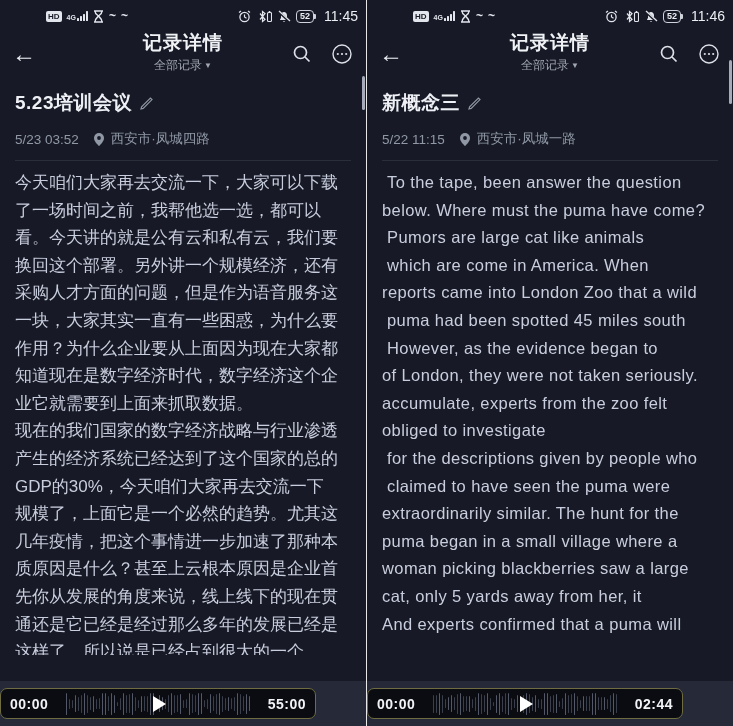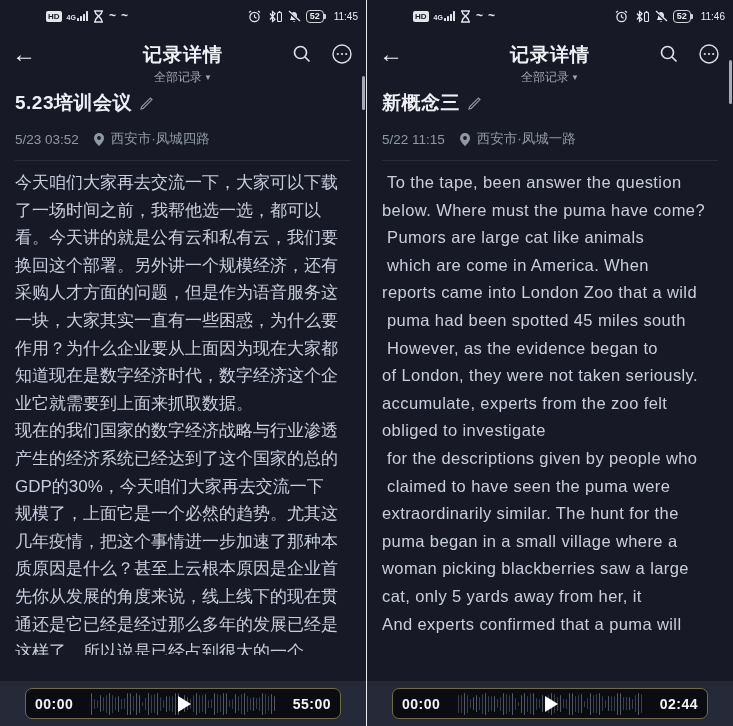--- a/index.html
+++ b/index.html
@@ -31,39 +31,39 @@
   .status-left, .status-right { display:flex; align-items:center; gap:5px; }
   .hd-badge {
     font-size:8px; font-weight:bold; color:#171a26; background:#e2e5eb;
     border-radius:2px; padding:1px 2px; letter-spacing:0;
   }
   .net-cluster { display:flex; align-items:flex-end; gap:1px; }
   .net-4g { font-size:7px; font-weight:bold; line-height:7px; color:#e2e5eb; }
   .sig-bars { display:flex; align-items:flex-end; gap:1px; height:10px; }
   .sig-bars i { display:block; width:2px; background:#e2e5eb; border-radius:0.5px; }
   .tilde { font-size:12px; font-weight:bold; color:#e2e5eb; line-height:10px; }
-  .status-time { font-size:10px; color:#eceef2; margin-left:2px; }
+  .status-time { font-size:14px; color:#eceef2; margin-left:2px; }
   .batt-badge {
     border:1px solid #cfd3da; border-radius:4px; font-size:9px; font-weight:bold;
     color:#eceef2; padding:0 3px; height:13px; display:flex; align-items:center;
     position:relative; margin-right:3px;
   }
   .batt-badge::after {
     content:""; position:absolute; right:-3px; top:3.5px; width:2px; height:5px;
     background:#cfd3da; border-radius:0 1px 1px 0;
   }
   .sicon { display:block; }
   
   .appbar {
     height:52px; display:flex; align-items:center; padding:0 12px;
     position:relative;
   }
   .back-arrow { font-size:24px; color:#eceef2; line-height:1; cursor:pointer; width:36px; }
   .appbar-center {
-    position:absolute; left:0; right:0; top:2px; text-align:center; pointer-events:none;margin-top:12px;
+    position:absolute; left:0; right:0; top:2px; text-align:center; pointer-events:none;
   }
   .appbar-title { font-size:19px; font-weight:bold; color:#f0f2f6; letter-spacing:1px; }
   .appbar-filter { font-size:12px; color:#a0a6b2; margin-top:1px; pointer-events:auto; cursor:pointer; }
   .appbar-filter .caret { font-size:8px; vertical-align:1px; margin-left:2px; }
   .appbar-actions { margin-left:auto; display:flex; align-items:center; gap:16px; }
   .icon-btn { width:24px; height:24px; display:flex; align-items:center; justify-content:center; cursor:pointer; }
   
   .record-head { padding:10px 15px 0 15px; }
   .record-title-row { display:flex; align-items:center; gap:8px; }
   .record-title { font-size:19px; font-weight:bold; color:#eef0f5; letter-spacing:0.5px; }
@@ -83,21 +83,21 @@
   .transcript.latin { font-size:16.5px; letter-spacing:0.4px; }
   
   .scroll-thumb {
     position:absolute; right:1px; width:3px; border-radius:2px;
     background:rgba(190,198,212,0.85);
   }
   
   .playerbar {
     position:absolute; left:0; right:0; bottom:0; height:45px;
     background:#262a38;
-    display:flex; align-items:center; justify-content:center;
+    display:flex; align-items:center; justify-content:flex-start;
   }
   .player-pill {
     width:316px; height:31px;
     background:#0a0c12;
     border:1px solid #6e6c40;
     border-radius:7px;
     display:flex; align-items:center;
     padding:0 9px;
     position:relative;
   }

